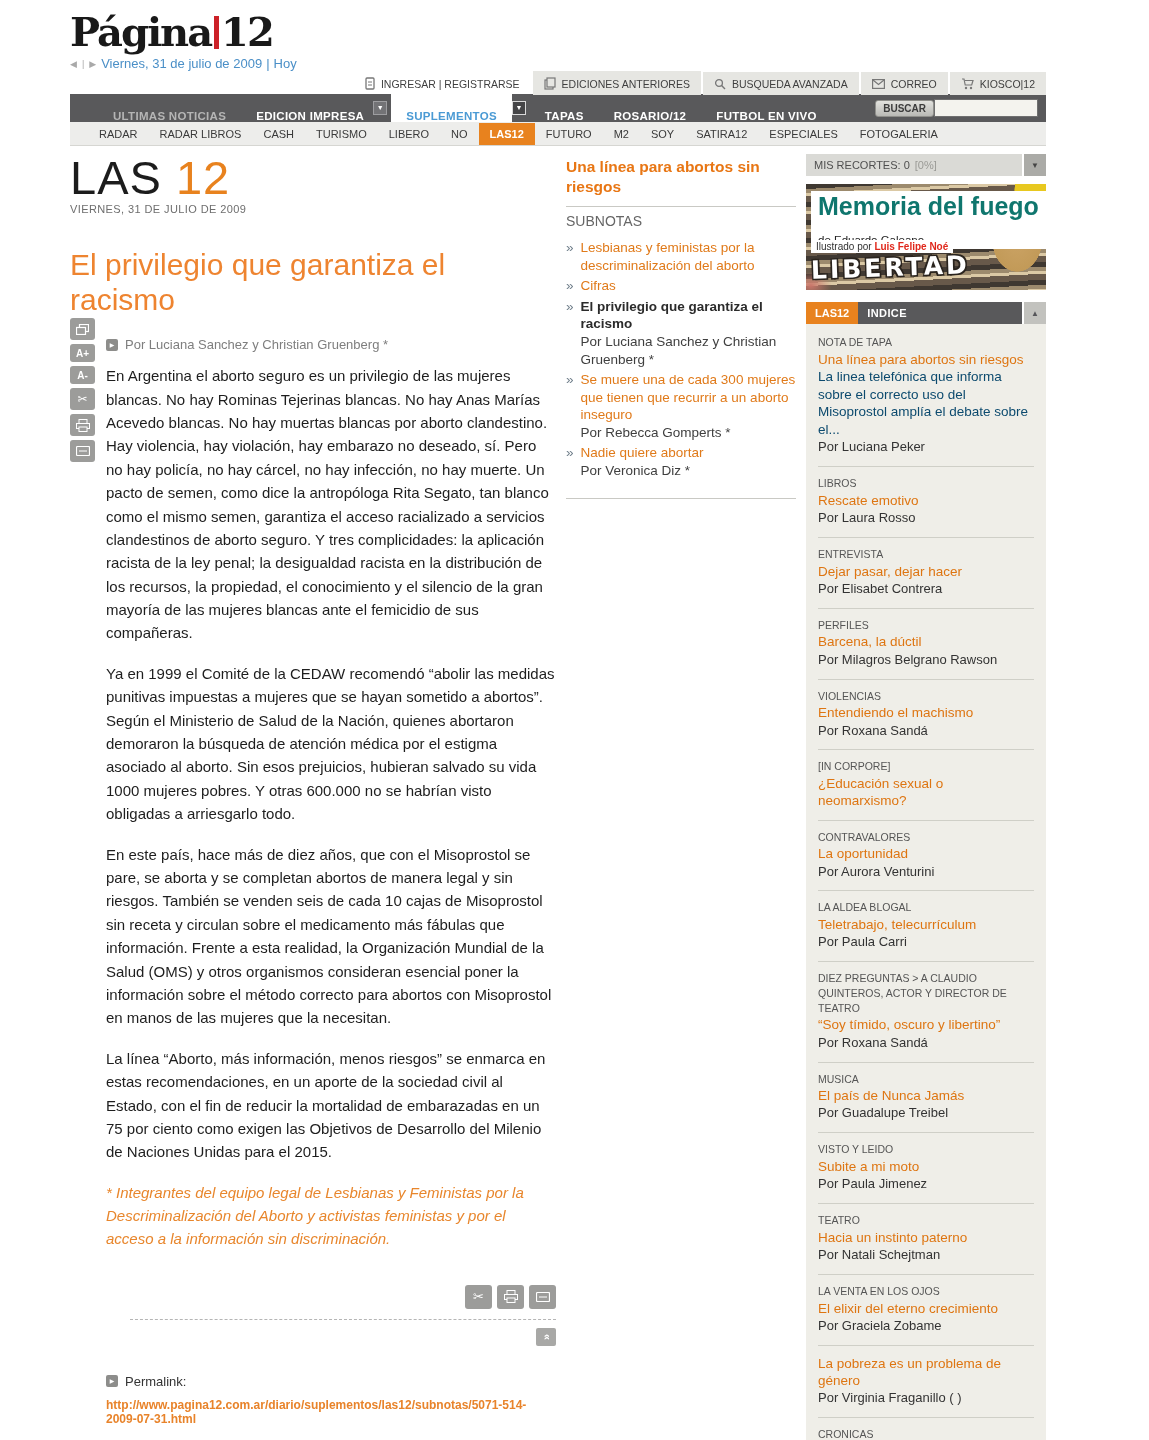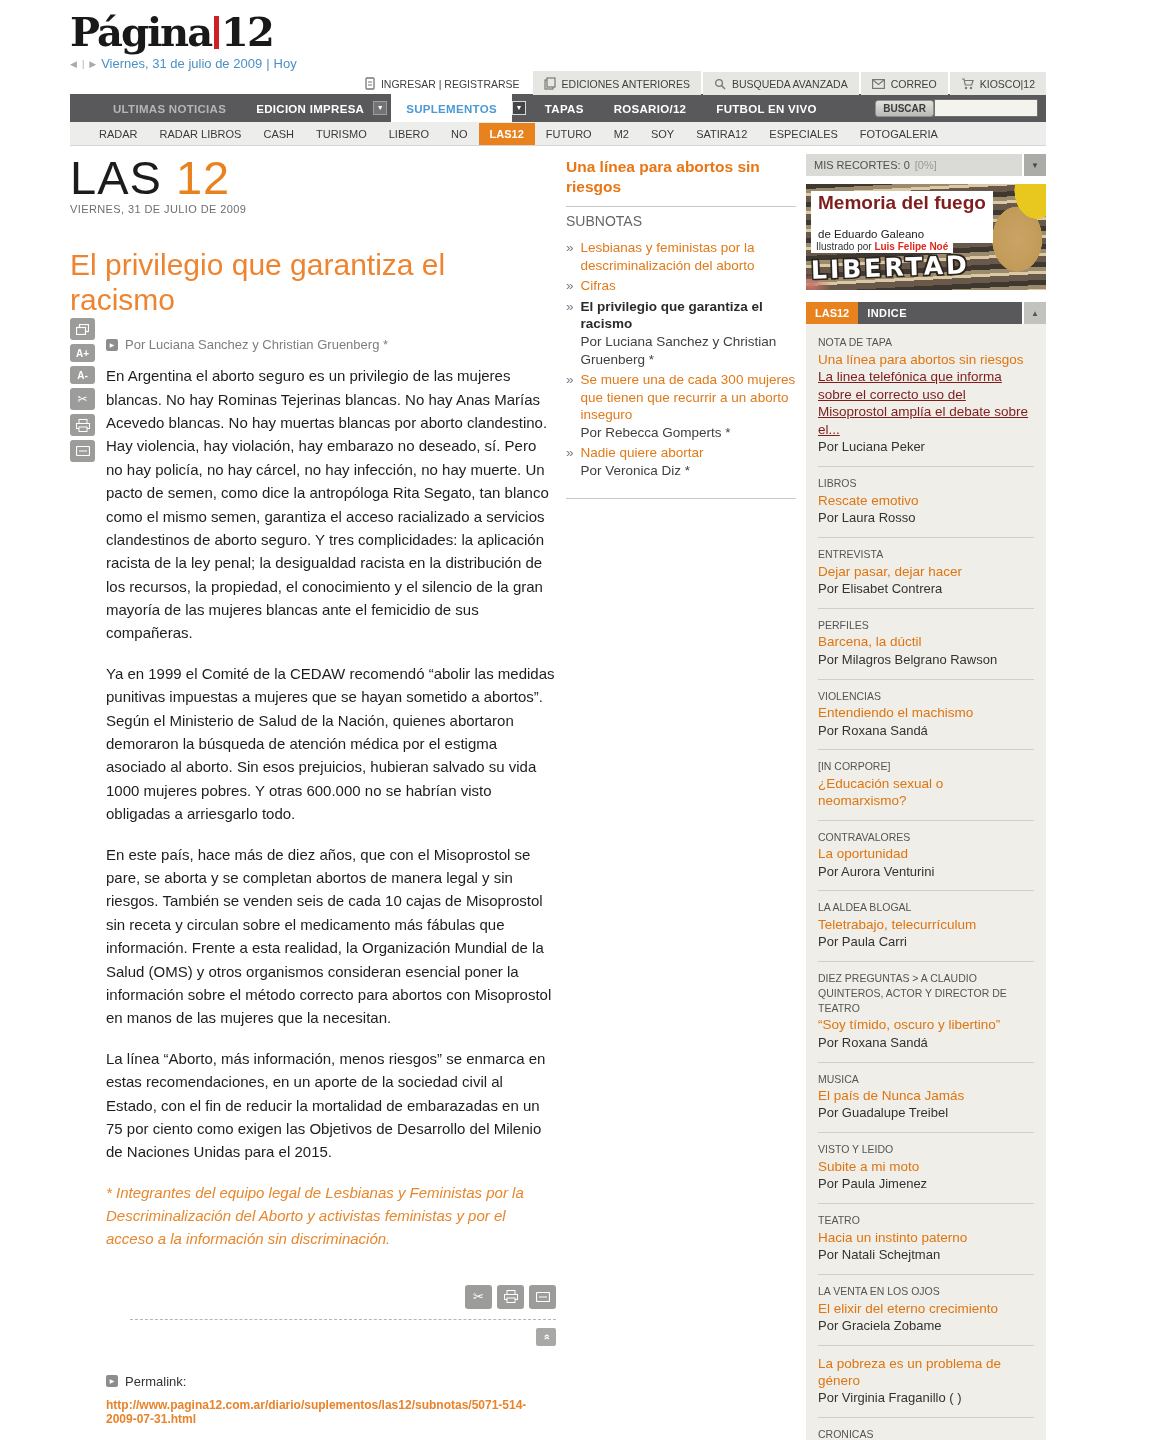--- a/index.html
+++ b/index.html
@@ -14,21 +14,21 @@
   .date-row { margin-top: 4px; font-size: 13px; color: #4a8fc7; display: flex; align-items: center; gap: 4px; }
   .date-arrows { color: #a9a9a9; font-size: 9px; letter-spacing: 1px; }
   .utility { position: absolute; right: 0; bottom: -1px; display: flex; gap: 2px; align-items: flex-end; }
   .util-tab { background: #e6e6e2; padding: 6px 11px 5px; font-size: 10.5px; color: #3f3f3f; display: flex; gap: 6px; align-items: center; white-space: nowrap; cursor: pointer; }
   .util-tab.no-bg { background: transparent; }
   .util-ico { display: inline-flex; }
 
   
   .main-nav { height: 28px; background: #59595b; display: flex; align-items: stretch; padding-left: 28px; }
   .mn-item { display: flex; align-items: stretch; font-size: 11.5px; font-weight: bold; color: #fff; cursor: pointer; }
-  .mn-label { padding: 1px 15px; line-height: 28px; letter-spacing: .3px; }
+  .mn-label { padding: 8px 15px; line-height: 28px; letter-spacing: .3px; }
   .mn-item.muted .mn-label { color: #b5b5b5; }
   .mn-item.active .mn-label { background: #fff; color: #4a9ad4; }
   .dd { width: 14px; height: 14px; align-self: center; background: #737376; border: 1px solid #9d9da0; color: #fff; font-size: 7px; line-height: 12px; text-align: center; margin: 0 4px 0 -6px; cursor: pointer; }
   .mn-item.active .dd { background: #454547; border-color: #d9d9d9; margin-left: 0; }
   .search-area { margin-left: auto; display: flex; align-items: center; padding-right: 8px; }
   .buscar-btn { background: linear-gradient(#e2e2de, #b9b9b5); border: 1px solid #8f8f8b; border-radius: 3px; font-size: 10px; font-weight: bold; color: #3c3c3c; padding: 2px 7px; cursor: pointer; }
   .search-input { width: 104px; height: 18px; background: #f4f3ee; border: 1px solid #6f6f6f; font-size: 11px; padding: 0 4px; }
 
   
   .sub-nav { height: 24px; background: #ededeb; border-bottom: 1px solid #d6d6d2; display: flex; align-items: center; padding-left: 18px; }
@@ -83,38 +83,38 @@
   .rec-dd { width: 22px; height: 22px; background: #ababa7; color: #454545; font-size: 8px; display: flex; align-items: center; justify-content: center; margin-left: 2px; cursor: pointer; }
 
   .ad { margin-top: 8px; height: 106px; position: relative; overflow: hidden; cursor: pointer;
     background:
       radial-gradient(ellipse 34px 44px at 96% 6%, #e8c81f 0%, #e8c81f 64%, transparent 65%),
       radial-gradient(ellipse 40px 52px at 88% 52%, #cba365 0%, #c29a58 62%, transparent 63%),
       radial-gradient(ellipse 30px 20px at 2% 96%, #c9766a 0%, transparent 70%),
       repeating-linear-gradient(177deg, #3f3831 0px, #3f3831 5px, #9c8a6d 5px, #9c8a6d 9px, #dbc9a5 9px, #dbc9a5 12px, #68594a 12px, #68594a 18px);
   }
   .ad-panel { position: absolute; left: 5px; top: 7px; background: #fff; padding: 2px 7px 3px; }
-  .ad-title { color: #7f1d1d; font-weight: bold; font-size: 19px; line-height: 1.05; }
+  .ad-title { color: #0f766e; font-weight: bold; font-size: 25px; line-height: 1.05; }
   .ad-sub { font-size: 11.5px; color: #222; margin-top: 15px; }
   .ad-credit { position: absolute; left: 5px; top: 56px; background: #fff; font-size: 10px; color: #333; padding: 1px 5px; }
   .ad-credit b { color: #e0281c; }
   .ad-art { position: absolute; left: 5px; bottom: 8px; font-family: "DejaVu Sans", sans-serif; font-size: 25px; font-weight: bold; color: #fff; letter-spacing: 3px; transform: rotate(-2deg);
     text-shadow: 1.5px 1.5px 0 #2a241e, -1.5px -1.5px 0 #2a241e, 1.5px -1.5px 0 #2a241e, -1.5px 1.5px 0 #2a241e; }
 
   .indice { margin-top: 12px; }
   .ind-header { display: flex; height: 22px; }
   .ind-tab { background: #e8821e; color: #fff; font-size: 11px; font-weight: bold; padding: 0 9px; line-height: 22px; cursor: pointer; }
   .ind-title { background: #59595b; color: #fff; flex: 1; font-size: 11px; font-weight: bold; padding: 0 9px; line-height: 22px; letter-spacing: .4px; }
   .ind-toggle { width: 22px; height: 22px; background: #c2c2be; color: #56565a; font-size: 8px; display: flex; align-items: center; justify-content: center; margin-left: 2px; cursor: pointer; }
   .ind-body { background: #efeee8; padding: 2px 12px 10px; }
   .ind-entry { padding: 9px 0 10px; border-bottom: 1px solid #cfcfc7; }
   .ind-entry:last-child { border-bottom: none; }
   .ind-kicker { font-size: 10.5px; color: #555; line-height: 1.4; margin-bottom: 1px; }
   .ind-link { font-size: 13.5px; color: #de7511; line-height: 1.28; cursor: pointer; }
-  .ind-desc { font-size: 13.5px; color: #7f1d1d; line-height: 1.3; text-decoration: underline; }
+  .ind-desc { font-size: 13.5px; color: #0c4a6e; line-height: 1.3; }
   .ind-by { font-size: 13px; color: #333; line-height: 1.3; margin-top: 1px; }
 </style>
 </head>
 <body>
 
 <div class="page">
 
   <div class="header-top">
     <div class="logo">
         <span>Página</span>

